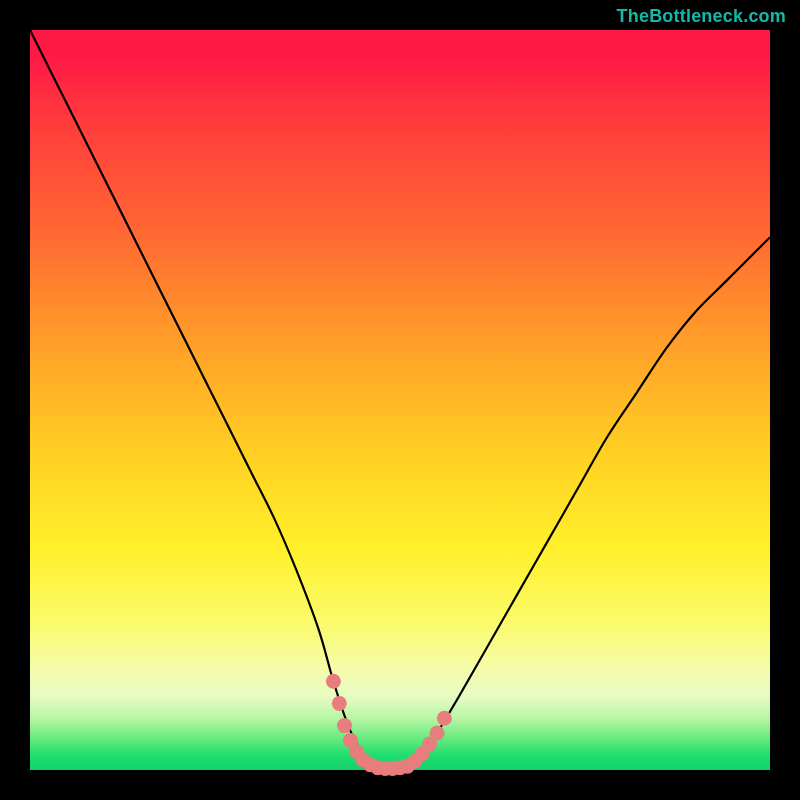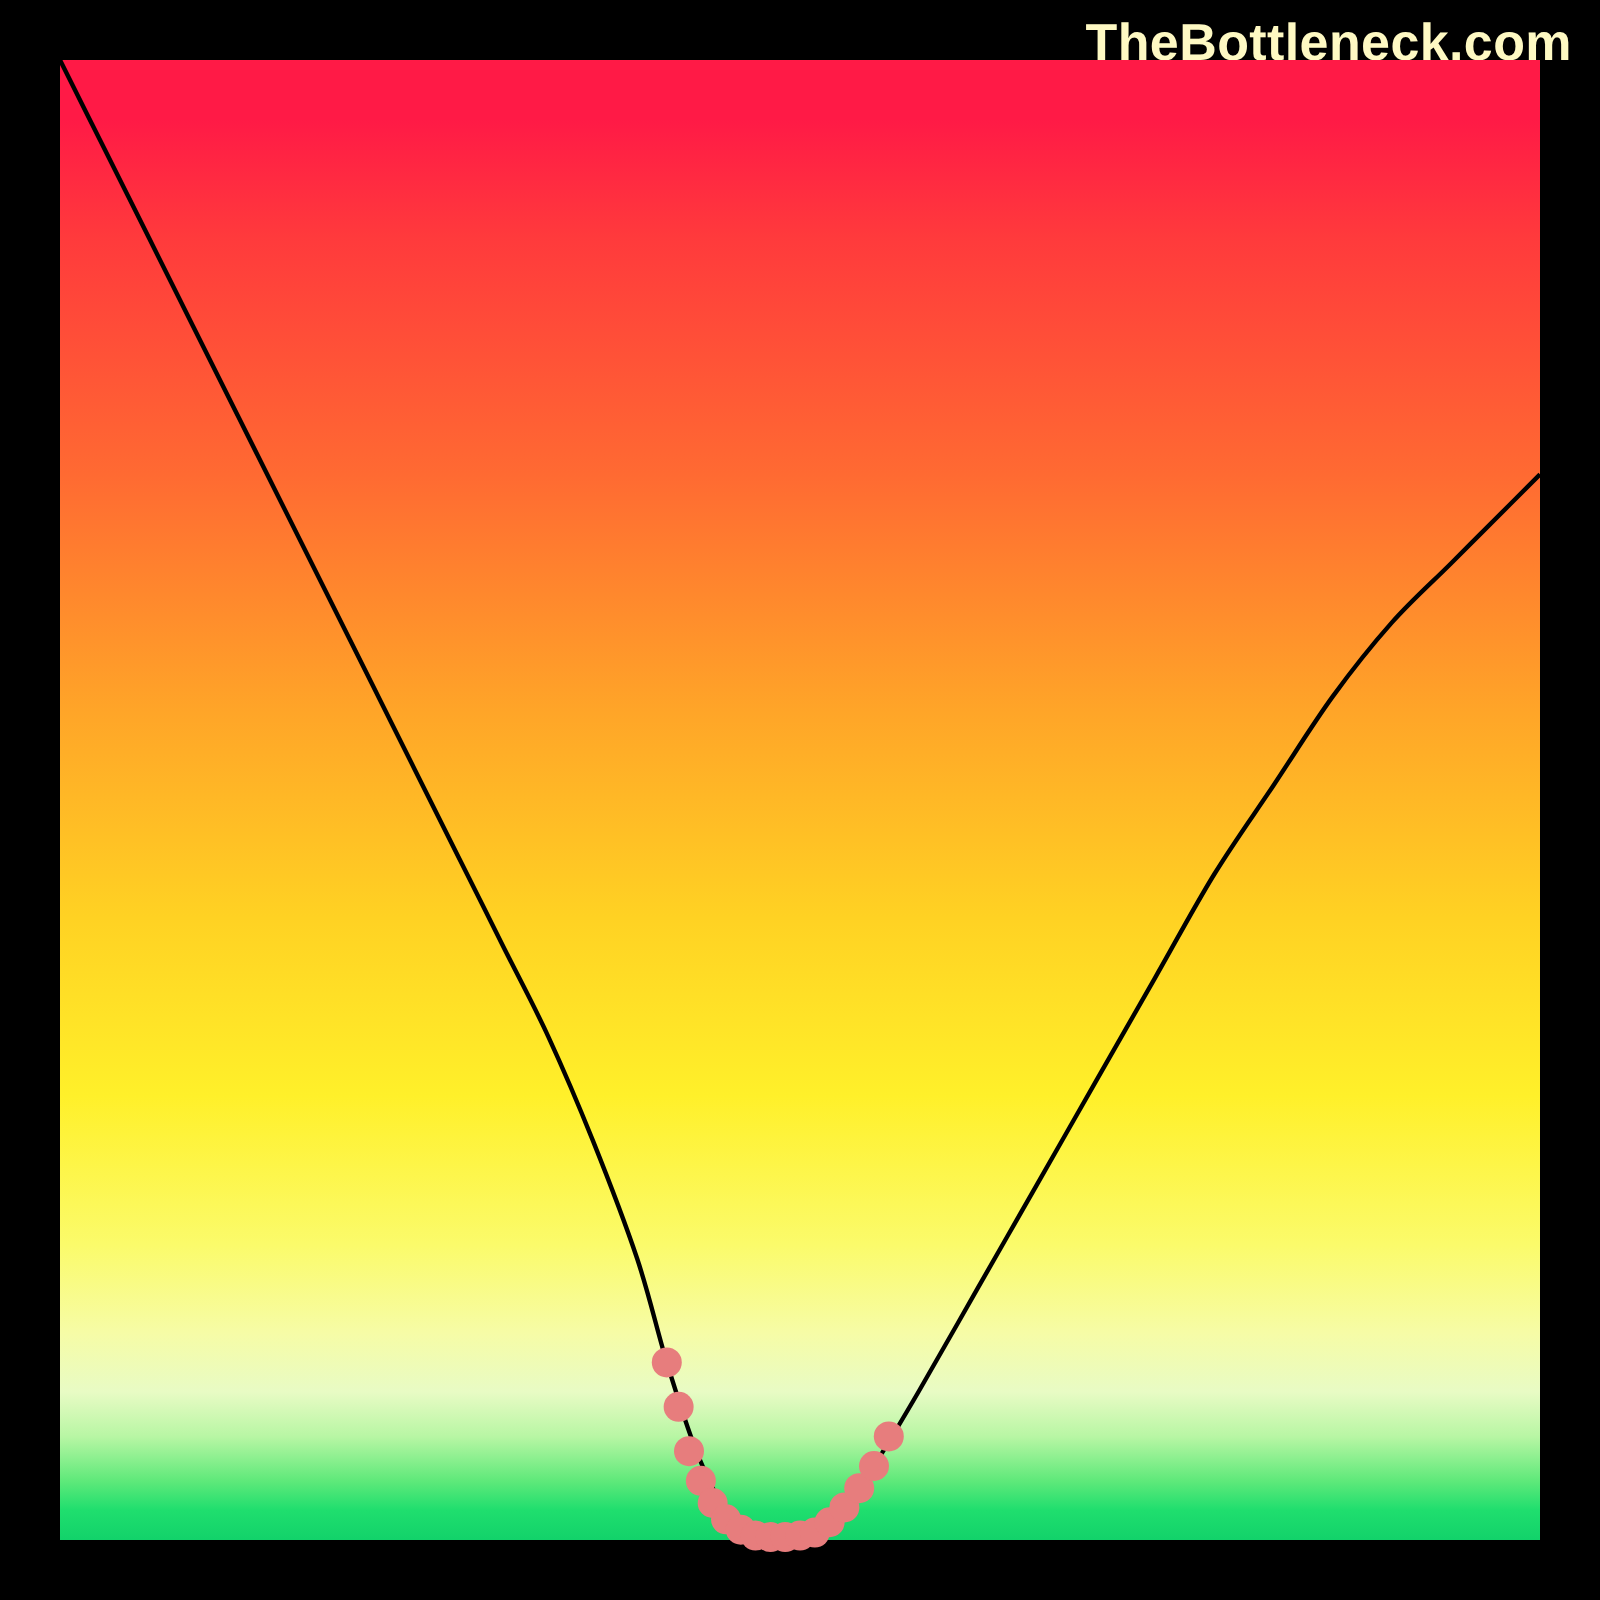--- a/index.html
+++ b/index.html
@@ -38,22 +38,22 @@
       #b8f6a4 93%,
       #5fe97a 96%,
       #1fde6e 98%,
       #12d26a 100%
     );
   }
   .watermark {
     position: absolute;
     top: 6px;
     right: 14px;
-    color: #fef9c3;
-    font-size: 26px;
+    color: #14b8a6;
+    font-size: 18px;
     font-weight: 600;
     letter-spacing: 0.2px;
     user-select: none;
   }
   svg.curve {
     position: absolute;
     left: 0; top: 0;
     width: 740px;
     height: 740px;
     overflow: visible;

